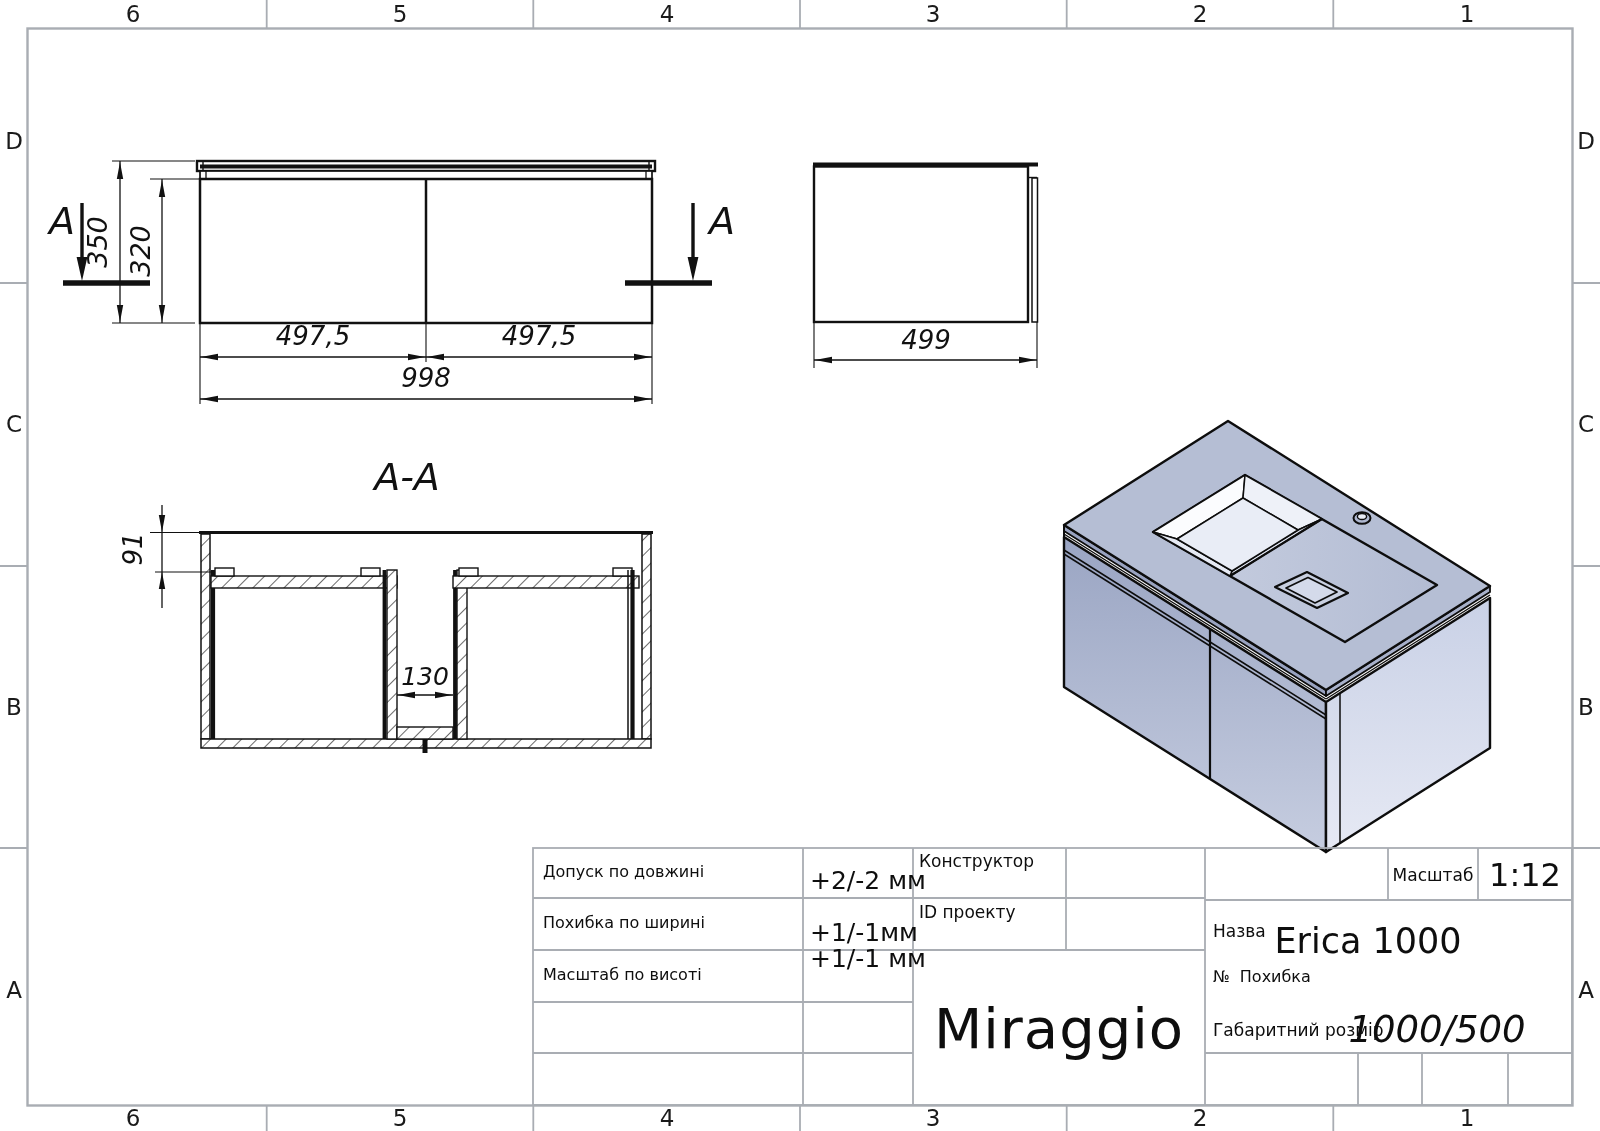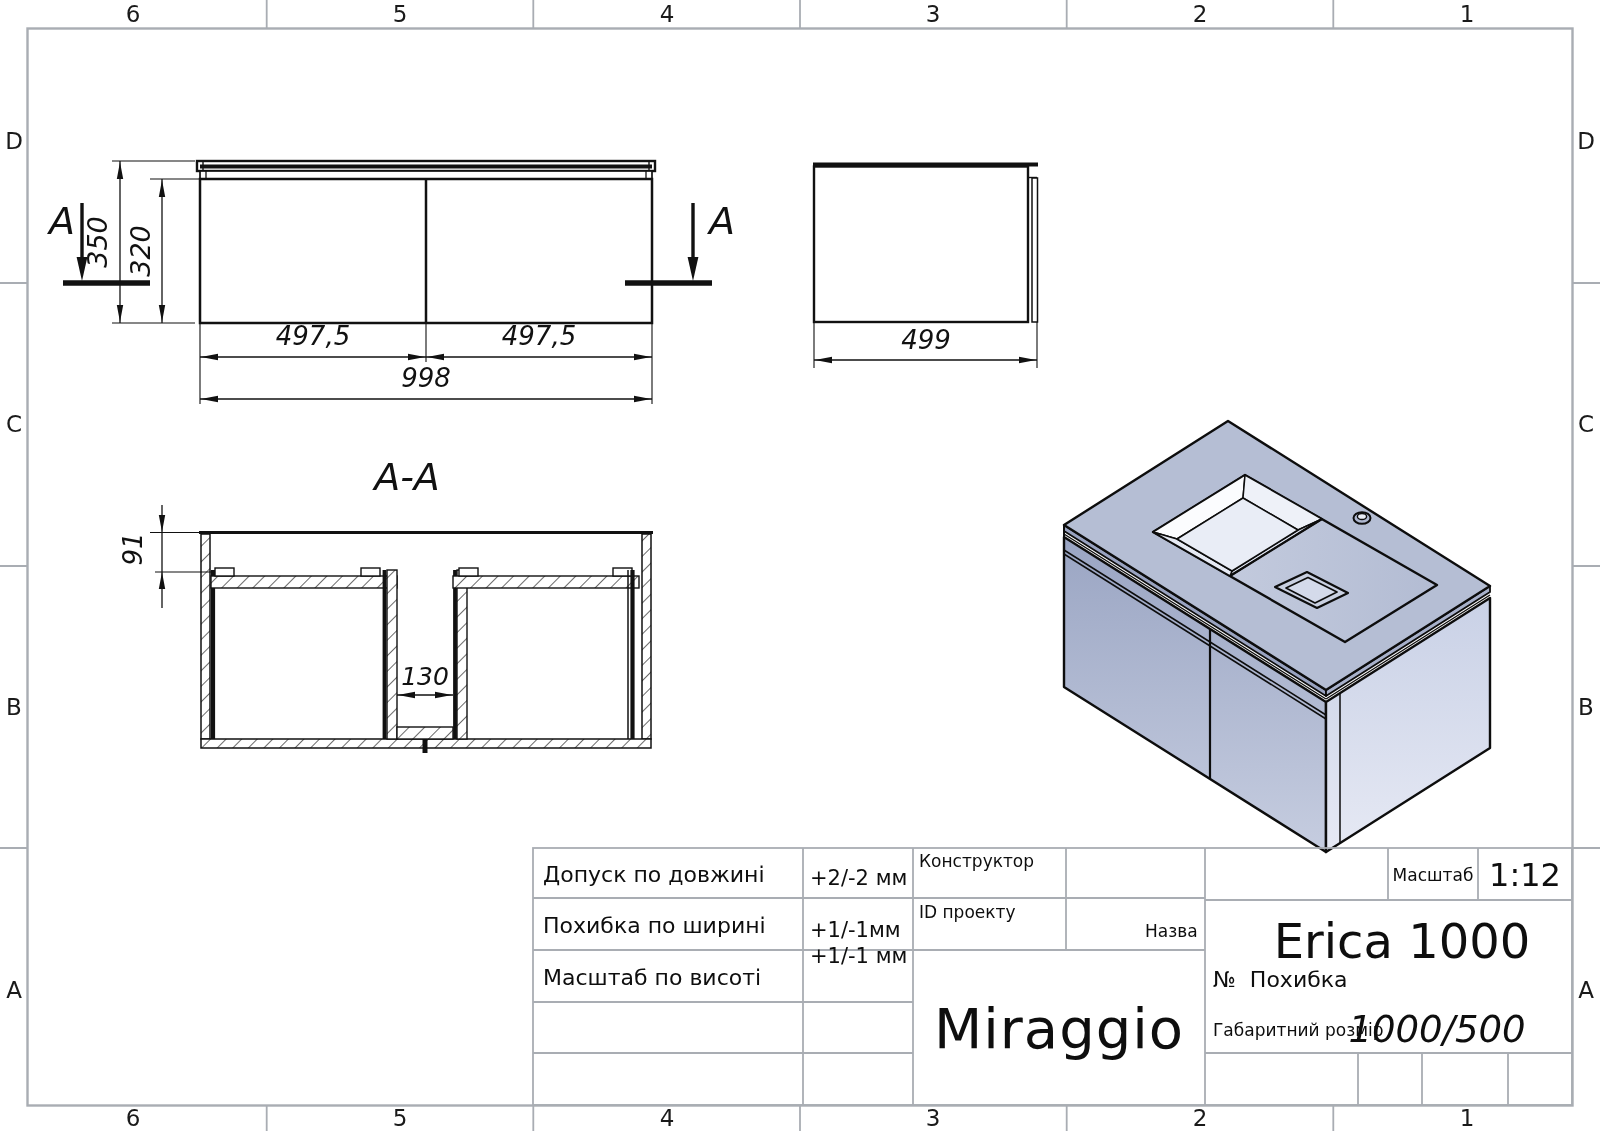--- a/index.html
+++ b/index.html
@@ -2,23 +2,23 @@
 <html><head>
 <meta charset="utf-8">
 <style>
   html,body{margin:0;padding:0;background:#e8e8e8;}
   .page{position:relative;width:1600px;height:1131px;background:#fff;
         font-family:"DejaVu Sans",sans-serif;overflow:hidden;color:#111;}
   .page svg{position:absolute;left:0;top:0;}
   .zone-label{position:absolute;transform:translate(-50%,-50%);
         font-size:23px;color:#1a1a1a;white-space:nowrap;}
   .tb-text{position:absolute;white-space:nowrap;color:#0e0e0e;}
-  .tb-label{font-size:22px;}
+  .tb-label{font-size:16px;}
   .tb-small{font-size:17px;}
-  .tb-value{font-size:21px;}
+  .tb-value{font-size:25px;}
   .center{transform:translate(-50%,-50%);}
   .dimfont{font-family:"DejaVu Sans",sans-serif;font-style:italic;}
 </style>
 </head>
 <body>
 
 <div class="page">
 
   <svg width="1600" height="1131" viewBox="0 0 1600 1131">
     <defs>
@@ -242,22 +242,22 @@
     <div class="tb-text tb-value" style="left:810px;top:918px">+1/-1мм</div>
     <div class="tb-text tb-label" style="left:543px;top:965px">Масштаб по висоті</div>
     <div class="tb-text tb-value" style="left:810px;top:944px">+1/-1 мм</div>
 
     <div class="tb-text tb-small" style="left:919px;top:851px">Конструктор</div>
     <div class="tb-text tb-small" style="left:919px;top:902px">ID проекту</div>
 
     <div class="tb-text tb-small center" style="left:1433px;top:875px">Масштаб</div>
     <div class="tb-text center" style="left:1525px;top:875px;font-size:32px;">1:12</div>
 
-    <div class="tb-text tb-small" style="left:1145px;top:921px">Назва</div>
-    <div class="tb-text center" style="left:1402px;top:941px;font-size:48px;">Erica 1000</div>
+    <div class="tb-text tb-small" style="left:1213px;top:921px">Назва</div>
+    <div class="tb-text center" style="left:1368px;top:941px;font-size:35px;">Erica 1000</div>
     <div class="tb-text tb-label" style="left:1213px;top:967px;white-space:pre;">№  Похибка</div>
     <div class="tb-text tb-small" style="left:1213px;top:1020px">Габаритний розмір</div>
     <div class="tb-text center dimfont" style="left:1437px;top:1029px;font-size:37px;">1000/500</div>
 
     <div class="tb-text center" style="left:1059px;top:1028px;font-size:56px;font-weight:500;letter-spacing:1px;text-align:center;">Miraggio</div>
   </div>
 
 </div>
 
 </body></html>

